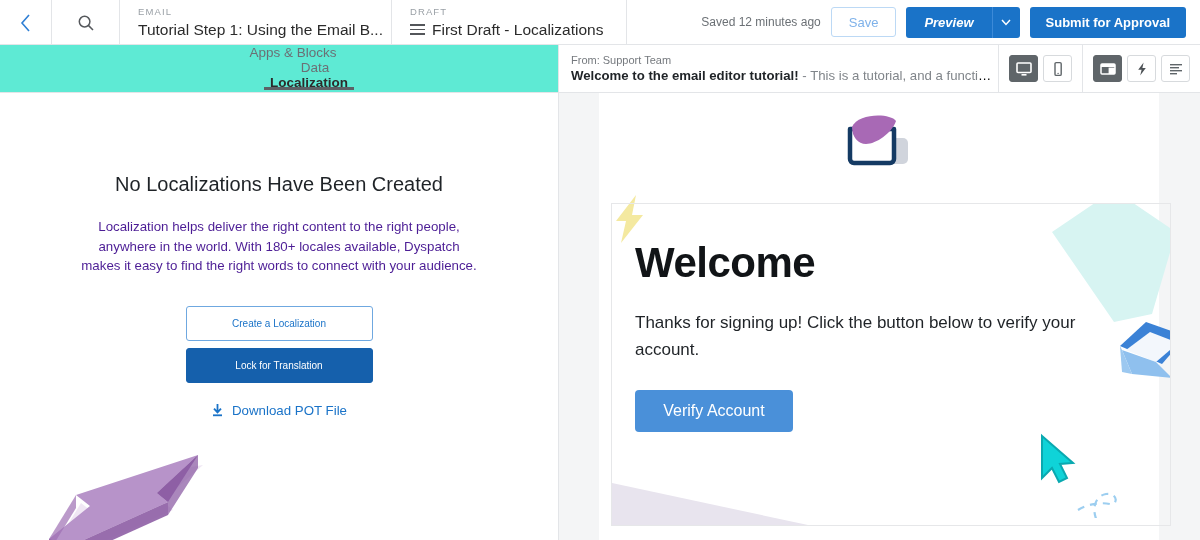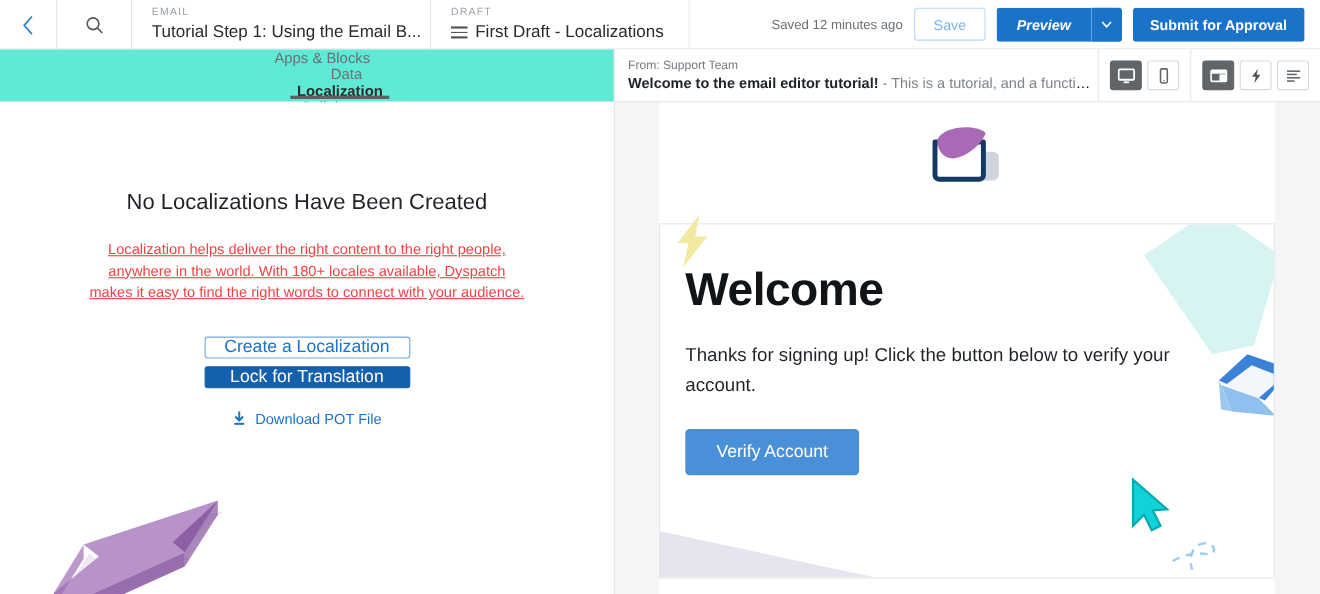--- a/index.html
+++ b/index.html
@@ -64,25 +64,25 @@
                        height: 3px; background: #5c6166; }
   #tab0 { margin-left: 28px; } #tab1 { margin-left: 72px; }
   #tab2 { margin-left: 60px; } #tab3 { margin-left: 62px; }
   #tab4 { margin-left: 58px; }
 
   
   .leftpanel { position: absolute; left: 0; top: 93px; width: 558px; height: 447px;
                background: #fff; overflow: hidden; }
   .empty-wrap { width: 100%; padding-top: 78px; text-align: center; position: relative; z-index: 2;}
   .empty-title { font-size: 20px; color: #1f2327; font-weight: normal; line-height: 26px; }
-  .empty-desc { font-size: 13.3px; color: #ef4444; line-height: 19.5px;
-                width: 396px; margin: 20px auto 0; text-decoration: underline; }
+  .empty-desc { font-size: 13.3px; color: #4c1d95; line-height: 19.5px;
+                width: 396px; margin: 20px auto 0; }
   .cta-col { margin-top: 30px; display: flex; flex-direction: column;
              align-items: center; gap: 7px; }
-  .cta-btn { width: 187px; height: 20px; border-radius: 3px; font-size: 16px;
+  .cta-btn { width: 187px; height: 35px; border-radius: 3px; font-size: 10px;
              display: flex; align-items: center; justify-content: center; cursor: pointer; }
   .cta-outline { border: 1px solid #6fa8e0; color: #1a73c8; background: #fff; }
   .cta-filled { background: #1560ac; color: #fff; border: 1px solid #1560ac; }
   .dl-link { margin-top: 20px; display: inline-flex; align-items: center; gap: 8px;
              color: #1a73c8; font-size: 13.3px; cursor: pointer; }
 
   
   .purple-arrow { position: absolute; left: 35px; top: 352px; width: 200px; height: 160px; z-index: 3; }
 
   
@@ -101,21 +101,21 @@
                 border-left: 1px solid #e3e5e8; height: 48px; }
   .tool { width: 29px; height: 27px; border: 1px solid #d7dadd; border-radius: 3px;
           background: #fff; display: flex; align-items: center; justify-content: center;
           cursor: pointer; }
   .tool.on { background: #5f6569; border-color: #5f6569; }
 
   .email-canvas { position: relative; width: 642px; height: 447px; overflow: hidden; }
   .email-body { position: absolute; left: 40px; top: 0; width: 560px; height: 447px;
                 background: #fff; }
   .logo-wrap { width: 100%; display: flex; justify-content: center; padding-top: 18px; }
-  .email-card { position: absolute; left: 40px; top: 110px; width: 560px; height: 323px;
+  .email-card { position: absolute; left: 52px; top: 110px; width: 560px; height: 323px;
                 border: 1px solid #e6e7e9; background: transparent; overflow: hidden; }
   .welcome-h1 { position: absolute; left: 23px; top: 35px; font-size: 42px;
                 font-weight: bold; color: #111417; letter-spacing: -0.5px; }
   .welcome-p { position: absolute; left: 23px; top: 105px; width: 462px;
                font-size: 17px; line-height: 27px; color: #1f2327; }
   .verify-btn { position: absolute; left: 23px; top: 186px; width: 158px; height: 42px;
                 background: #4a90d9; color: #fff; font-size: 16px; border: none;
                 border-radius: 4px; cursor: pointer; font-family: "Liberation Sans", sans-serif; }
   .deco { position: absolute; pointer-events: none; }
 </style>

